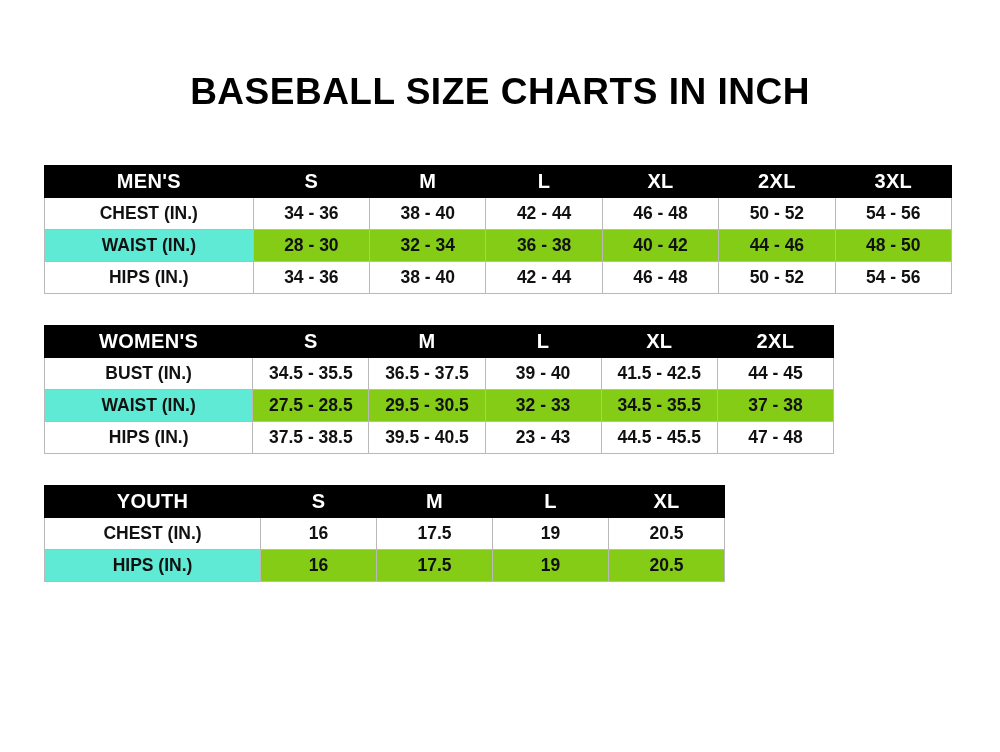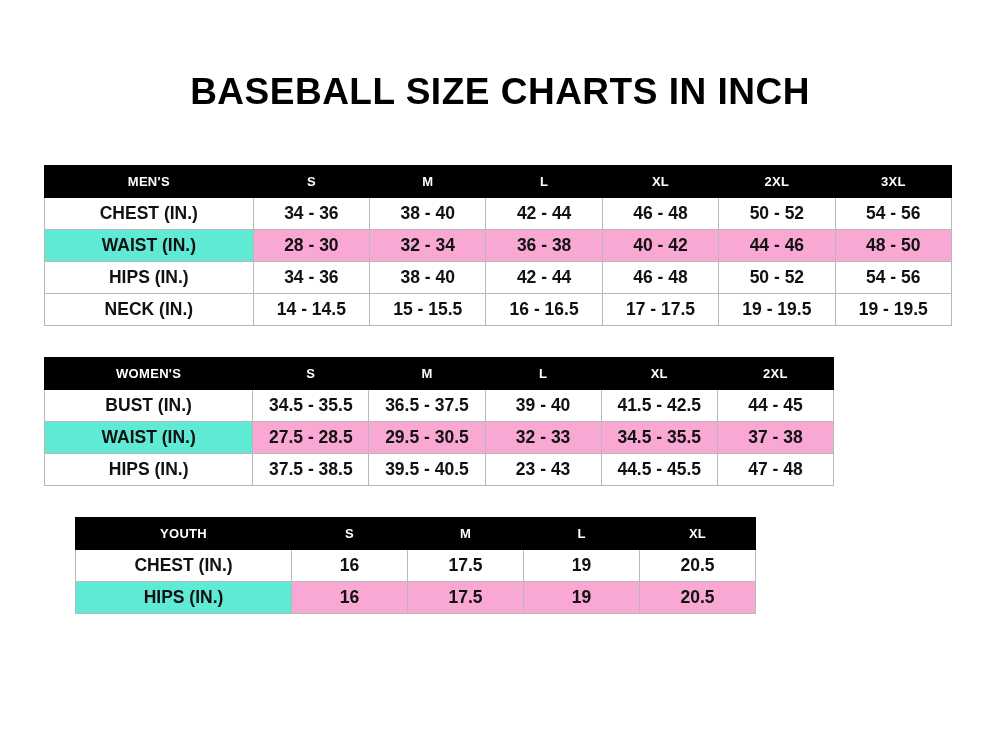--- a/index.html
+++ b/index.html
@@ -36,45 +36,45 @@
     padding-left: 44px;
     padding-right: 44px;
   }
 
   table {
     border-collapse: collapse;
     table-layout: fixed;
   }
   table.men    { width: 908px; }
   table.women  { width: 790px; }
-  table.youth  { width: 680px; margin-left: 31px; }
+  table.youth  { width: 680px; }
 
   .spacer-men   { height: 31px; }
   .spacer-women { height: 31px; }
 
   th, td {
     border: 1px solid #b9b9b9;
     height: 31px;
     font-size: 17.5px;
     font-weight: bold;
     text-align: center;
     vertical-align: middle;
     padding: 0;
     color: #111111;
     background: #ffffff;
   }
   thead th {
     background: #000000;
     color: #ffffff;
     border: 1px solid #000000;
-    font-size: 13px;
+    font-size: 20px;
     letter-spacing: 0.3px;
   }
   tbody tr.alt td {
-    background: #f9a8d4;
+    background: #84cc16;
   }
   tbody tr.alt td.rowhead {
     background: #5eead4;
   }
   td.rowhead, thead th.rowhead {
     text-align: center;
   }
 
   
   table.men col.c0   { width: 208px; }
@@ -137,29 +137,20 @@
         </tr>
         <tr>
           <td class="rowhead">HIPS (IN.)</td>
           <td>34 - 36</td>
           <td>38 - 40</td>
           <td>42 - 44</td>
           <td>46 - 48</td>
           <td>50 - 52</td>
           <td>54 - 56</td>
         </tr>
-        <tr>
-          <td class="rowhead">NECK (IN.)</td>
-          <td>14 - 14.5</td>
-          <td>15 - 15.5</td>
-          <td>16 - 16.5</td>
-          <td>17 - 17.5</td>
-          <td>19 - 19.5</td>
-          <td>19 - 19.5</td>
-        </tr>
       </tbody>
     </table>
 
     <div class="spacer-men"></div>
 
     <table class="women">
       <colgroup>
         <col class="c0">
           <col class="cx">
           <col class="cx">

